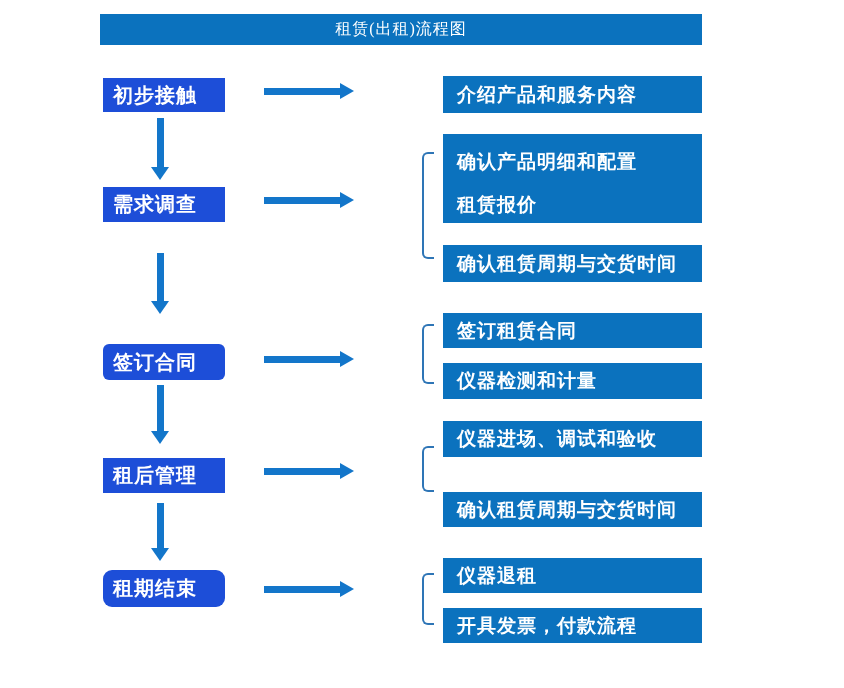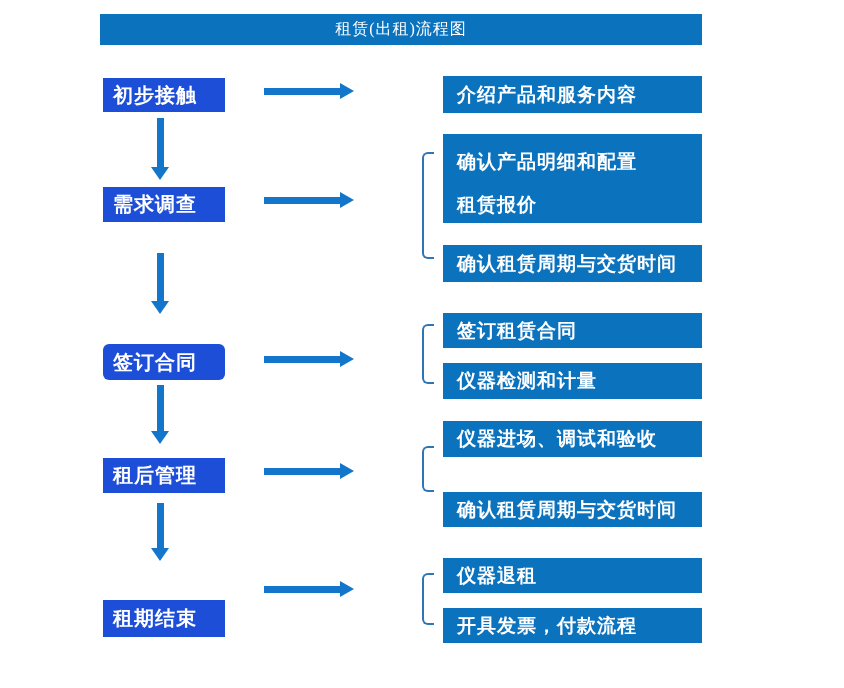--- a/index.html
+++ b/index.html
@@ -107,21 +107,21 @@
 <body>
 
 <div class="canvas">
 
   <div class="title-bar">租赁(出租)流程图</div>
 
   <div class="lbox" style="top:78px;  height:34px;">初步接触</div>
   <div class="lbox" style="top:187px; height:35px;">需求调查</div>
   <div class="lbox" style="top:344px; height:36px;border-radius:6px;">签订合同</div>
   <div class="lbox" style="top:458px; height:35px;padding-left:10px;">租后管理</div>
-  <div class="lbox" style="top:600px; height:37px;">租期结束</div>
+  <div class="lbox" style="top:570px; height:37px;border-radius:9px;">租期结束</div>
 
   <div class="varrow" style="top:118px; height:62px;">
     <div class="shaft"></div>
     <div class="head"></div>
   </div>
   <div class="varrow" style="top:253px; height:61px;">
     <div class="shaft"></div>
     <div class="head"></div>
   </div>
   <div class="varrow" style="top:385px; height:59px;">

